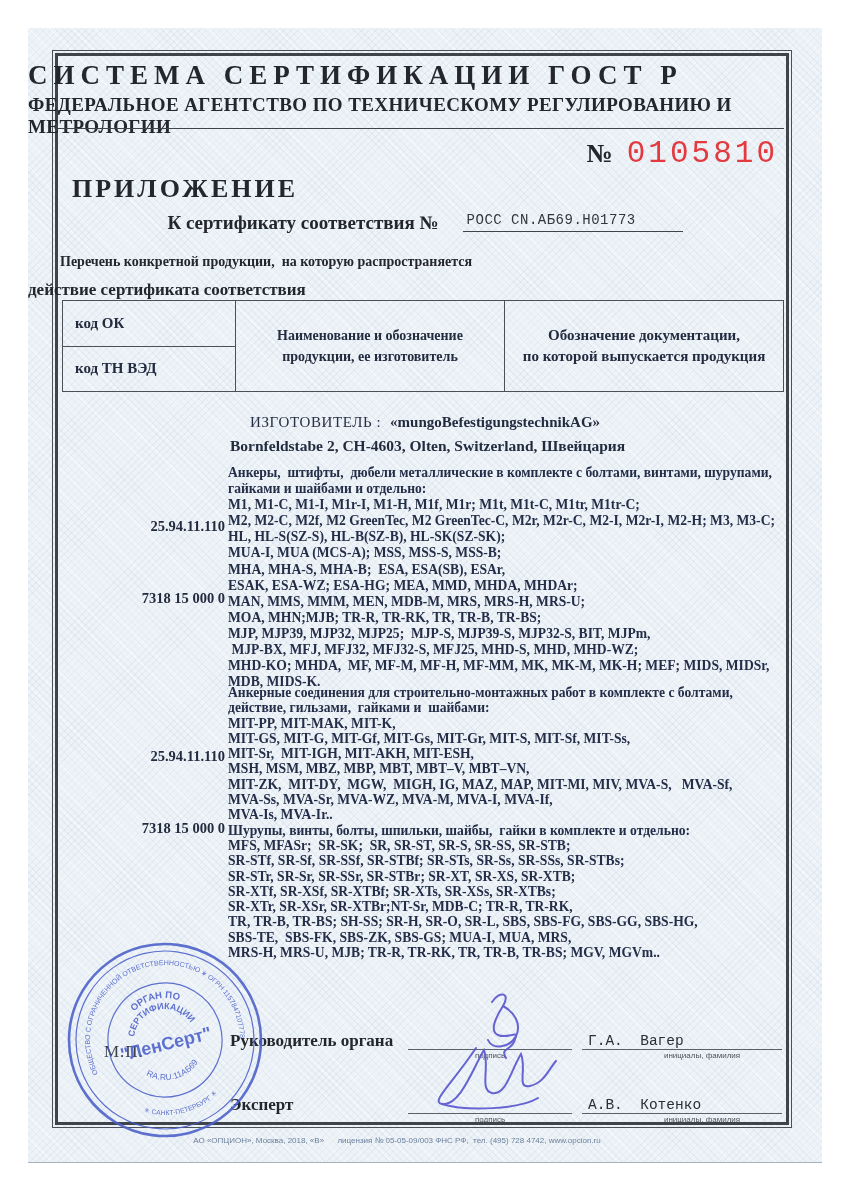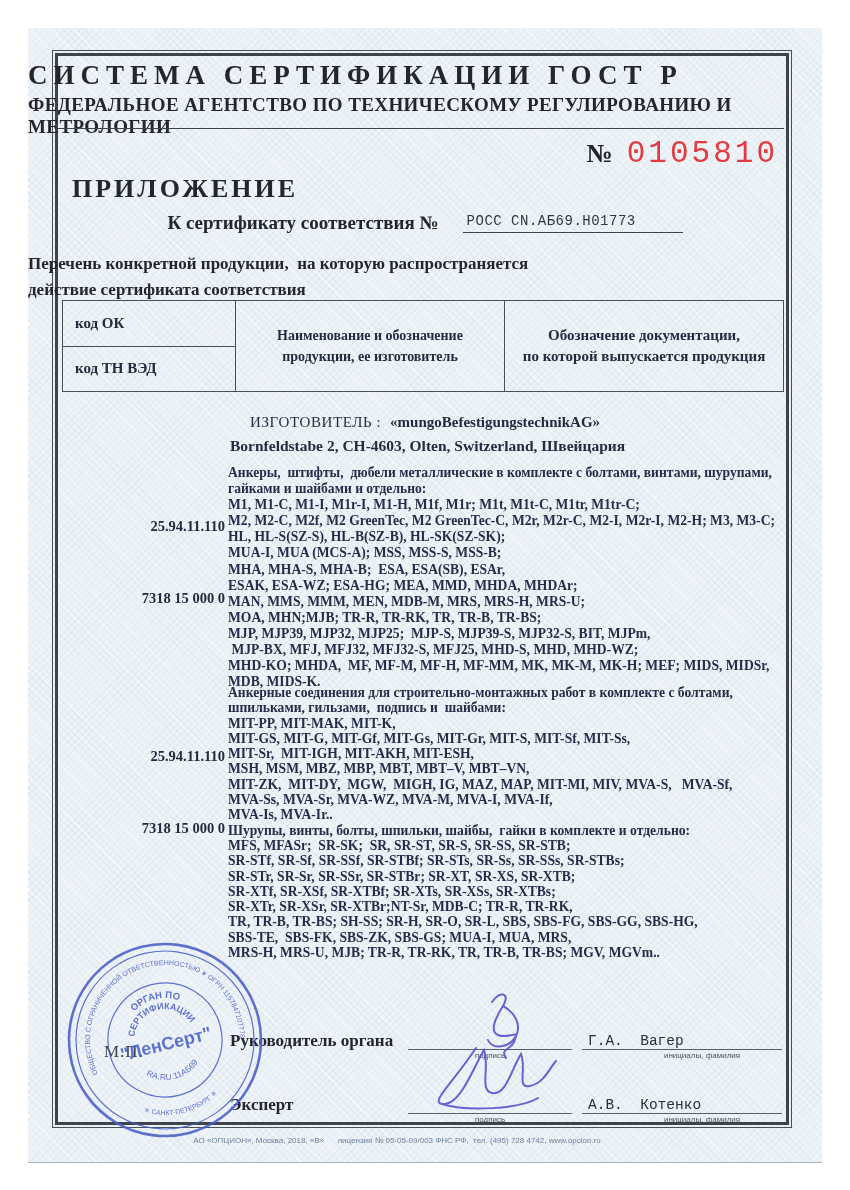--- a/index.html
+++ b/index.html
@@ -21,25 +21,25 @@
   .frame-inner{position:absolute;inset:2px;border:3px solid #3f444a;}
   .abs{position:absolute;}
   .ctr{left:0;right:0;text-align:left;}
   .title{top:32px;font-size:27px;font-weight:bold;letter-spacing:6px;color:#23262b;}
   .agency{top:66px;font-size:19px;font-weight:bold;letter-spacing:0.4px;color:#23262b;}
   .rule{top:100px;left:30px;width:726px;border-top:1.5px solid #3f444a;}
   .numblock{top:108px;right:44px;display:flex;align-items:baseline;gap:14px;}
   .numsign{font-size:26px;font-weight:bold;color:#23262b;}
   .numdigits{font-family:"Liberation Mono","DejaVu Sans Mono",monospace;font-size:31px;color:#e23a3e;letter-spacing:3px;}
   .applique{top:146px;font-size:26px;font-weight:bold;letter-spacing:3px;color:#23262b;padding-left:44px;}
-  .certrow{top:184px;display:flex;justify-content:center;align-items:center;gap:24px;}
+  .certrow{top:184px;display:flex;justify-content:center;align-items:flex-start;gap:24px;}
   .certlabel{font-size:19px;font-weight:bold;color:#23262b;}
   .certnum{font-family:"Liberation Mono","DejaVu Sans Mono",monospace;font-size:14px;color:#30363f;
     border-bottom:1px solid #3f444a;min-width:212px;padding:0 4px 3px 4px;letter-spacing:0.5px;}
-  .sub1{top:226px;font-size:17px;font-weight:bold;color:#23262b;white-space:pre;}
+  .sub1{top:226px;font-size:14px;font-weight:bold;color:#23262b;white-space:pre;margin-left:32px;}
   .sub2{top:252px;font-size:17px;font-weight:bold;color:#23262b;}
   .tbl{top:272px;left:34px;width:720px;height:90px;border:1px solid #4a5057;display:flex;}
   .tbl .c1{width:172px;border-right:1px solid #4a5057;display:flex;flex-direction:column;}
   .tbl .c1 > div{flex:1;display:flex;align-items:center;padding-left:12px;font-size:15px;font-weight:bold;}
   .tbl .c1 > div:first-child{border-bottom:1px solid #4a5057;}
   .tbl .c2{width:268px;border-right:1px solid #4a5057;display:flex;flex-direction:column;justify-content:center;text-align:center;font-size:14px;font-weight:bold;line-height:21px;}
   .tbl .c3{flex:1;display:flex;flex-direction:column;justify-content:center;text-align:center;font-size:15px;font-weight:bold;line-height:21px;}
   .man1{left:202px;top:386px;font-size:15px;white-space:pre;}
   .man1 .mlabel{letter-spacing:0.6px;font-weight:normal;color:#262f44;margin-left:20px;}
   .man1 .mname{font-weight:bold;color:#232c3f;}
@@ -141,21 +141,21 @@
       <div class="pline">MHD-KO; MHDA,  MF, MF-M, MF-H, MF-MM, MK, MK-M, MK-H; MEF; MIDS, MIDSr,</div>
       <div class="pline">MDB, MIDS-K.</div>
     </div>
 
   <div class="abs codes codes2">
     <div>25.94.11.110</div>
     <div>7318 15 000 0</div>
   </div>
   <div class="abs plines plines2">
       <div class="pline">Анкерные соединения для строительно-монтажных работ в комплекте с болтами,</div>
-      <div class="pline">шпильками, гильзами,  подпись и  шайбами:</div>
+      <div class="pline">действие, гильзами,  гайками и  шайбами:</div>
       <div class="pline">MIT-PP, MIT-MAK, MIT-K,</div>
       <div class="pline">MIT-GS, MIT-G, MIT-Gf, MIT-Gs, MIT-Gr, MIT-S, MIT-Sf, MIT-Ss,</div>
       <div class="pline">MIT-Sr,  MIT-IGH, MIT-AKH, MIT-ESH,</div>
       <div class="pline">MSH, MSM, MBZ, MBP, MBT, MBT–V, MBT–VN,</div>
       <div class="pline">MIT-ZK,  MIT-DY,  MGW,  MIGH, IG, MAZ, MAP, MIT-MI, MIV, MVA-S,   MVA-Sf,</div>
       <div class="pline">MVA-Ss, MVA-Sr, MVA-WZ, MVA-M, MVA-I, MVA-If,</div>
       <div class="pline">MVA-Is, MVA-Ir..</div>
       <div class="pline">Шурупы, винты, болты, шпильки, шайбы,  гайки в комплекте и отдельно:</div>
       <div class="pline">MFS, MFASr;  SR-SK;  SR, SR-ST, SR-S, SR-SS, SR-STB;</div>
       <div class="pline">SR-STf, SR-Sf, SR-SSf, SR-STBf; SR-STs, SR-Ss, SR-SSs, SR-STBs;</div>

